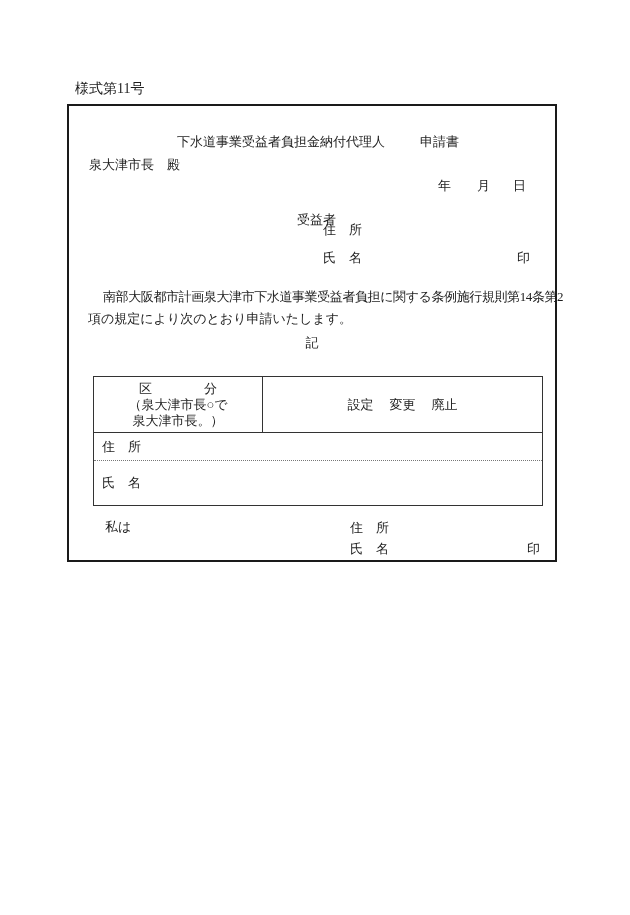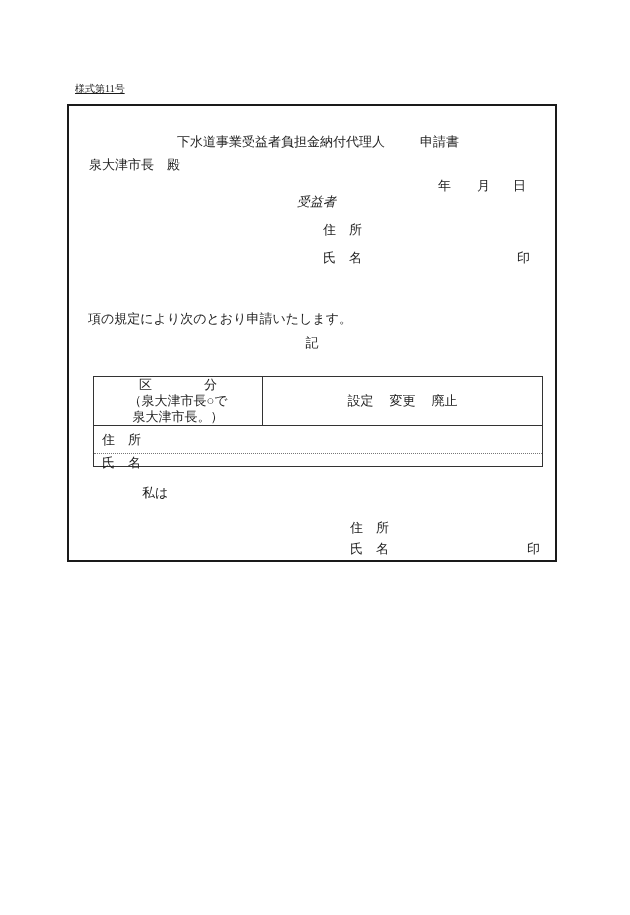--- a/index.html
+++ b/index.html
@@ -11,23 +11,22 @@
   }
   .page {
     position: relative;
     width: 630px; height: 915px;
     background: #ffffff;
     overflow: hidden;
   }
   .form-number {
     position: absolute;
     left: 75px; top: 82px;
-    font-size: 10px; line-height: 14px;
+    font-size: 14px; line-height: 14px;
     white-space: pre;
-    text-decoration: underline;
   }
   .box {
     position: absolute;
     left: 67px; top: 104px;
     width: 490px; height: 458px;
     border: 2px solid #1a1a1a;
     background: #ffffff;
   }
   .abs {
     position: absolute;
@@ -37,21 +36,21 @@
   .para { letter-spacing: -0.4px; }
   .center-line {
     position: absolute;
     left: 0; width: 100%;
     text-align: center;
     font-size: 13px; line-height: 14px;
   }
   .table {
     position: absolute;
     left: 24px; top: 270px;
-    width: 450px; height: 91px;
+    width: 450px; height: 130px;
     border: 1px solid #333333;
     display: flex; flex-direction: column;
     font-size: 13px;
   }
   .t-row1 { height: 56px; display: flex; border-bottom: 1px solid #333333; }
   .t-row2 { flex: 1; display: flex; }
   .t-cell-left {
     width: 169px;
     border-right: 1px solid #333333;
     display: flex; flex-direction: column;
@@ -85,25 +84,26 @@
 
     <div class="abs" style="left:108px; top:29px;">下水道事業受益者負担金納付代理人</div>
     <div class="abs" style="left:351px; top:29px;">申請書</div>
 
     <div class="abs" style="left:20px; top:52px;">泉大津市長　殿</div>
 
     <div class="abs" style="left:369px; top:73px;">年</div>
     <div class="abs" style="left:408px; top:73px;">月</div>
     <div class="abs" style="left:444px; top:73px;">日</div>
 
-    <div class="abs" style="left:228px; top:89px;font-style:italic;">受益者</div>
+    <div class="abs" style="left:228px; top:107px;">受益者</div>
     <div class="abs" style="left:254px; top:117px;">住　所</div>
     <div class="abs" style="left:254px; top:145px;">氏　名</div>
     <div class="abs" style="left:448px; top:145px;">印</div>
 
+    <div class="abs para" style="left:34px; top:184px;">南部大阪都市計画泉大津市下水道事業受益者負担に関する条例施行規則第14条第2</div>
     <div class="abs" style="left:19px; top:206px;">項の規定により次のとおり申請いたします。</div>
 
     <div class="center-line" style="top:230px;">記</div>
 
     <div class="table">
       <div class="t-row1">
         <div class="t-cell-left">
           <div class="cat-line">区　　　　分</div>
           <div class="cat-line">（泉大津市長○で</div>
           <div class="cat-line">泉大津市長。）</div>
@@ -121,19 +121,19 @@
           <div class="agent-sub1">
             <span>住　所</span>
           </div>
           <div class="agent-sub2">
             <span>氏　名</span>
           </div>
         </div>
       </div>
     </div>
 
-    <div class="abs" style="left:36px; top:380px;margin-left:37px;">私は</div>
+    <div class="abs" style="left:36px; top:414px;">私は</div>
     <div class="abs" style="left:281px; top:415px;">住　所</div>
     <div class="abs" style="left:281px; top:436px;">氏　名</div>
     <div class="abs" style="left:458px; top:436px;">印</div>
 
   </div>
 </div>
 
 </body></html>

